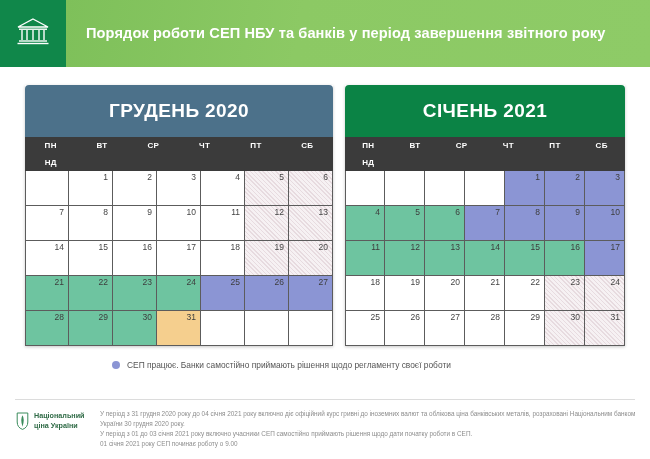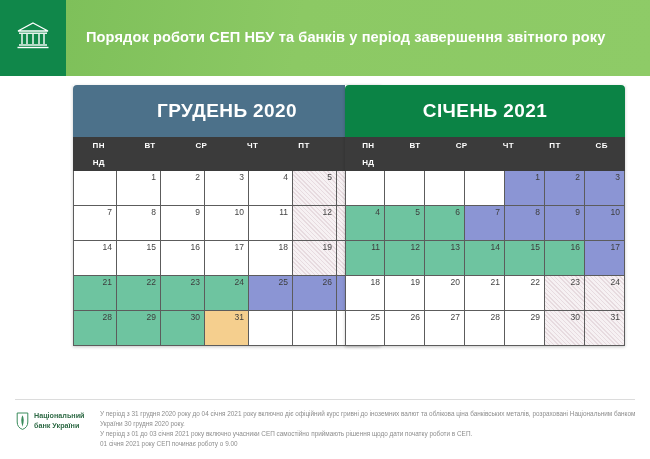--- a/index.html
+++ b/index.html
@@ -8,21 +8,21 @@
     width:650px;height:459px;
     background:#ffffff;
     font-family:"Liberation Sans","DejaVu Sans",sans-serif;
     overflow:hidden;
     position:relative;
     color:#333;
   }
 
   
   .header{
-    position:absolute;left:0;top:0;width:650px;height:76px;
+    position:absolute;left:0;top:0;width:650px;height:67px;
     display:flex;align-items:stretch;
   }
   .header-icon-box{
     width:66px;flex:0 0 66px;background:#10874a;
     display:flex;align-items:center;justify-content:center;
   }
   .header-title-box{
     flex:1;background:linear-gradient(100deg,#7ec05a 0%,#8cc964 40%,#8ecb67 100%);
     display:flex;align-items:center;
     padding:0 18px 0 20px;
@@ -31,21 +31,21 @@
     color:#ffffff;font-size:14.6px;line-height:1.32;font-weight:bold;
     letter-spacing:.1px;
   }
 
   
   .cal{
     position:absolute;top:85px;
     box-shadow:0 1px 3px rgba(0,0,0,.22);
     background:#fff;
   }
-  #cal-dec{left:25px;width:308px;margin-left:48px;}
+  #cal-dec{left:25px;width:308px;}
   #cal-jan{left:345px;width:280px;}
 
   .cal-title{
     height:52px;display:flex;align-items:center;justify-content:center;
     color:#fff;font-size:19px;font-weight:bold;letter-spacing:.4px;
     border-radius:4px 4px 0 0;
   }
   #cal-dec .cal-title{background:#4c718a;}
   #cal-jan .cal-title{background:#0b8345;}
 
@@ -359,35 +359,41 @@
       <div class="cell weekend">
         <span class="num">30</span>
       </div>
       <div class="cell weekend">
         <span class="num">31</span>
       </div>
     </div>
 </div>
 
 <div class="legend">
+  <div class="legend-row">
+    <div class="legend-item">
+      <span class="dot blue"></span>
+      <span>СЕП працює. Банки самостійно приймають рішення щодо регламенту своєї роботи</span>
+    </div>
+  </div>
 </div>
 
 <div class="divider"></div>
 
 <div class="footer">
   <div class="logo">
     <span class="logo-mark">
       <svg width="13" height="18" viewBox="0 0 13 18">
         <path d="M1.2 1 L1.2 10 Q1.2 15.5 6.5 17.4 Q11.8 15.5 11.8 10 L11.8 1 Z" fill="none" stroke="#3a8c5c" stroke-width="1"></path>
         <path d="M6.5 3.2 Q9 7 6.5 14.8 Q4 7 6.5 3.2 Z" fill="#3a8c5c"></path>
       </svg>
     </span>
     <span class="logo-text">
       <span>Національний</span><br>
-      <span>банк України</span>
+      <span>ціна України</span>
     </span>
   </div>
   <div class="foot-text">
     <p>У період з 31 грудня 2020 року до 04 січня 2021 року включно діє офіційний курс гривні до іноземних валют та облікова ціна банківських металів, розраховані Національним банком України 30 грудня 2020 року.</p>
     <p>У період з 01 до 03 січня 2021 року включно учасники СЕП самостійно приймають рішення щодо дати початку роботи в СЕП.</p>
     <p>01 січня 2021 року СЕП починає роботу о 9.00</p>
   </div>
 </div>
 
 </body></html>

